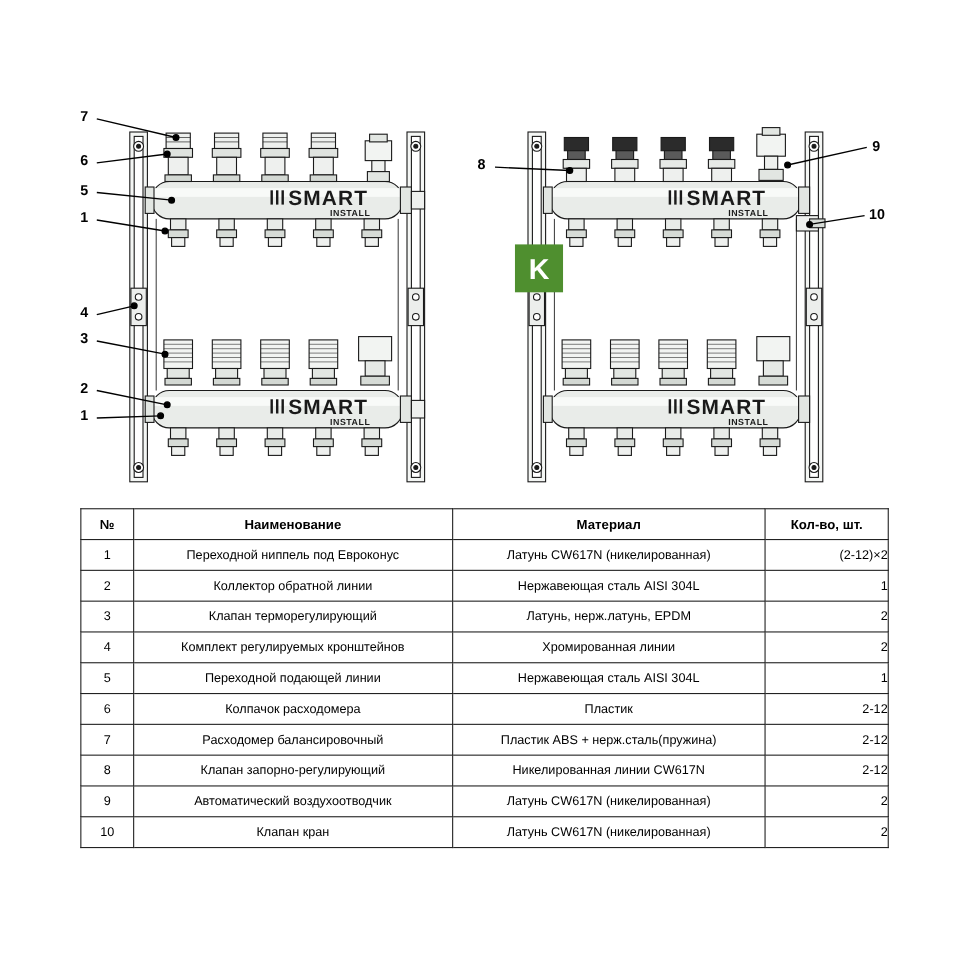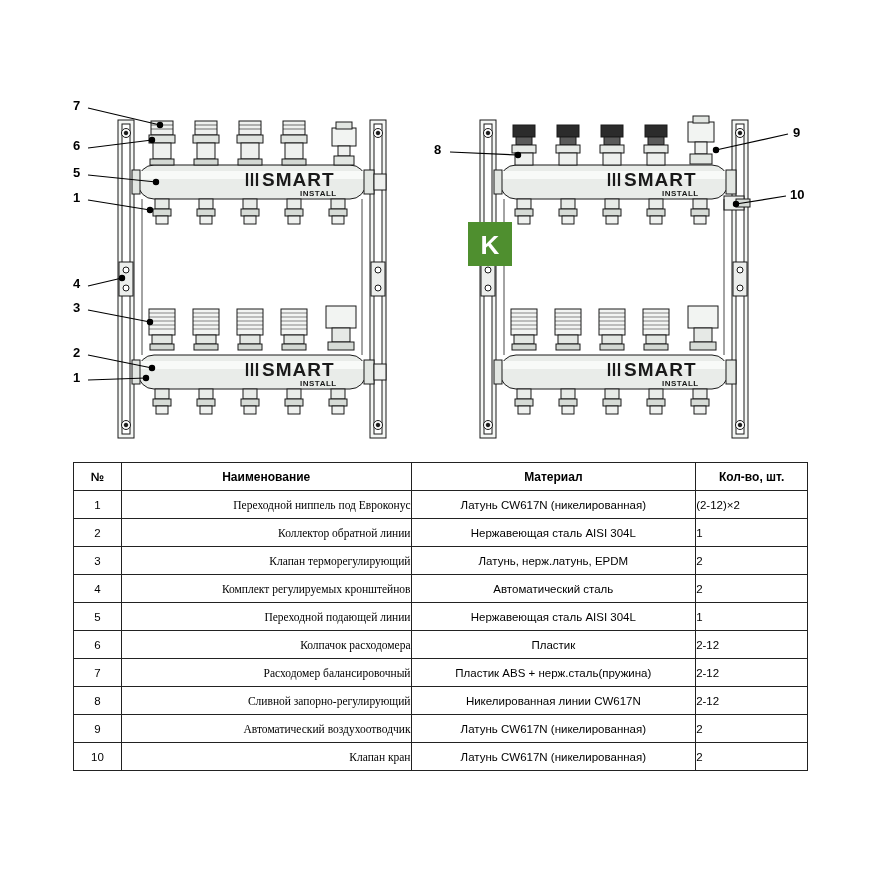--- a/index.html
+++ b/index.html
@@ -71,29 +71,28 @@
   }
   col.c-num   { width: 48px; }
   col.c-name  { width: 290px; }
   col.c-mat   { width: 285px; }
   col.c-qty   { width: 112px; }
 
   td.num {
     text-align: center;
   }
   td.name {
-    text-align: right;
+    text-align: center;
     padding-left: 10px;
-    font-family: Liberation Serif, serif;
   }
   td.mat {
     text-align: center;
   }
   td.qty {
-    text-align: left;
+    text-align: right;
   }
 
   
   .watermark {
     position: absolute;
     left: 468px;
     top: 222px;
     width: 44px;
     height: 44px;
   }
@@ -479,21 +478,21 @@
         </tr>
         <tr>
           <td class="num">3</td>
           <td class="name">Клапан терморегулирующий</td>
           <td class="mat">Латунь, нерж.латунь, EPDM</td>
           <td class="qty">2</td>
         </tr>
         <tr>
           <td class="num">4</td>
           <td class="name">Комплект регулируемых кронштейнов</td>
-          <td class="mat">Автоматический сталь</td>
+          <td class="mat">Хромированная линии</td>
           <td class="qty">2</td>
         </tr>
         <tr>
           <td class="num">5</td>
           <td class="name">Переходной подающей линии</td>
           <td class="mat">Нержавеющая сталь AISI 304L</td>
           <td class="qty">1</td>
         </tr>
         <tr>
           <td class="num">6</td>
@@ -502,21 +501,21 @@
           <td class="qty">2-12</td>
         </tr>
         <tr>
           <td class="num">7</td>
           <td class="name">Расходомер балансировочный</td>
           <td class="mat">Пластик ABS + нерж.сталь(пружина)</td>
           <td class="qty">2-12</td>
         </tr>
         <tr>
           <td class="num">8</td>
-          <td class="name">Сливной запорно-регулирующий</td>
+          <td class="name">Клапан запорно-регулирующий</td>
           <td class="mat">Никелированная линии CW617N</td>
           <td class="qty">2-12</td>
         </tr>
         <tr>
           <td class="num">9</td>
           <td class="name">Автоматический воздухоотводчик</td>
           <td class="mat">Латунь CW617N (никелированная)</td>
           <td class="qty">2</td>
         </tr>
         <tr>

